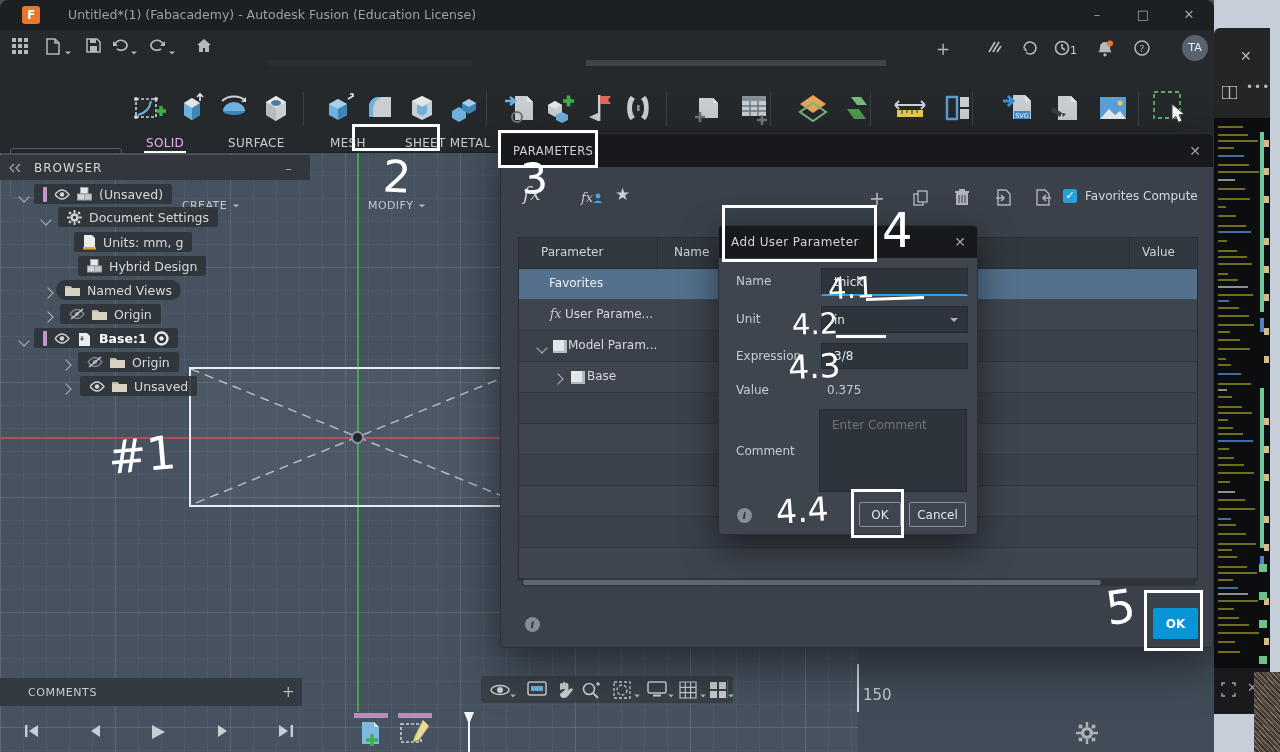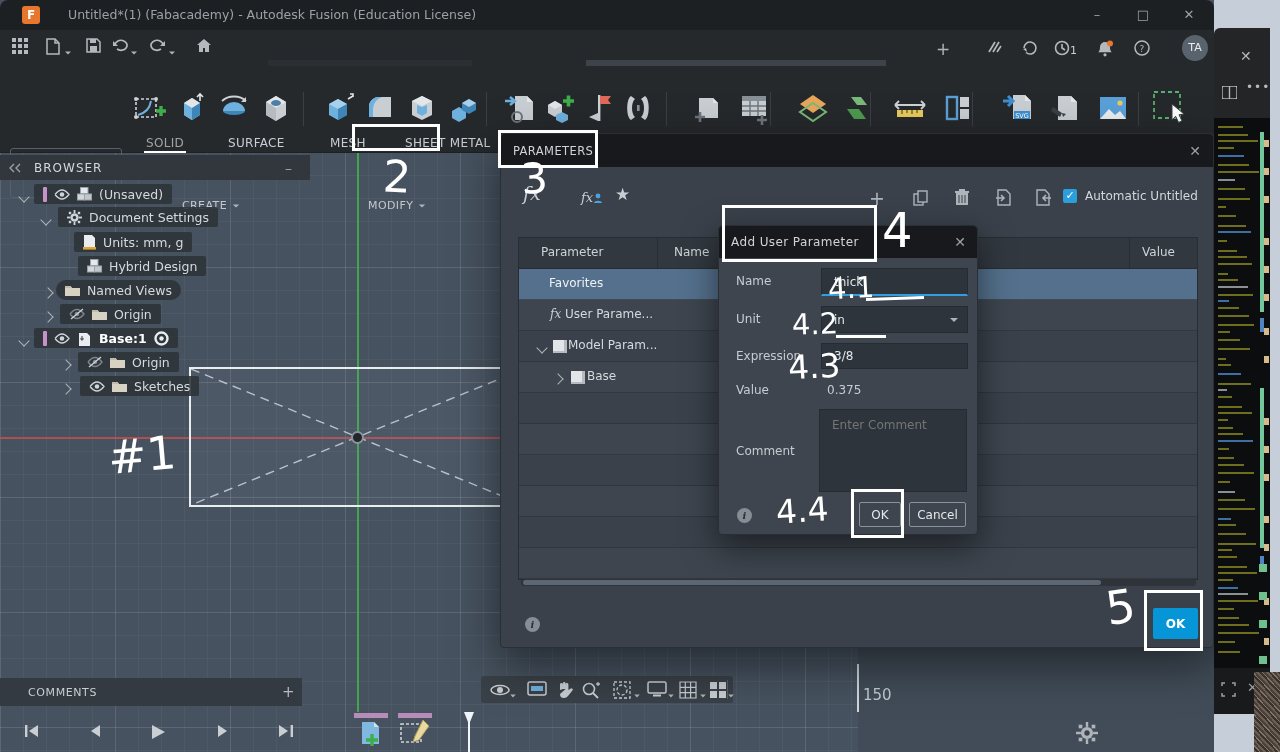--- a/index.html
+++ b/index.html
@@ -19,21 +19,21 @@
   .tab-inactive{background:#2b2f33;}
   .tab-active{background:#3c434b;}
   .doc-cube{width:13px;height:13px;background:#e8762d;clip-path:polygon(50% 0,100% 25%,100% 75%,50% 100%,0 75%,0 25%);}
   .tab-label{font-size:12.5px;color:#c3c8cd;margin:0 8px;white-space:nowrap;}
   .tab-x{color:#8d939a;font-size:12px;}
   .avatar{width:26px;height:26px;border-radius:50%;background:#59636d;color:#e8ecef;
     font-size:11px;text-align:center;line-height:26px;}
   
   .ribbon{left:0;top:66px;width:1214px;height:86px;background:#26292c;border-bottom:1px solid #1e2124;}
   .rtab{top:70px;font-size:12px;color:#c9ced3;letter-spacing:.3px;white-space:nowrap;}
-  .rtab.active{color:#a3a3a3;}
+  .rtab.active{color:#f0abfc;}
   .design-btn{left:10px;top:82px;width:110px;height:48px;border:1px solid #585f66;border-radius:3px;
     color:#dde1e4;font-size:12.5px;display:flex;align-items:center;justify-content:center;gap:7px;}
   .tool{top:88px;width:40px;height:40px;display:flex;align-items:center;justify-content:center;}
   .rsep{top:92px;width:1px;height:34px;background:#3b4045;}
   .glabel{top:133px;font-size:11px;color:#c3c8cd;letter-spacing:.4px;}
   .caret-dn{display:inline-block;width:0;height:0;border-left:4px solid transparent;
     border-right:4px solid transparent;border-top:4px solid #aeb3b8;}
   
   .canvas-grid{left:0;top:152px;width:858px;height:600px;
     background-image:
@@ -326,21 +326,21 @@
         </svg>
     </div>
     <div class="abs" style="left:534px;top:55px;">
       <svg width="17" height="17">
           <path d="M2 1h8l4 4v11H2z" fill="none" stroke="#aeb4ba" stroke-width="1.4"></path>
           <path d="M16 9H8M11 6L8 9l3 3" stroke="#aeb4ba" stroke-width="1.6" fill="none"></path>
         </svg>
     </div>
     <div class="abs f" style="left:562px;top:55px;gap:8px;">
       <span class="checkbox">✓</span>
-      <span style="font-size:12px;color:#d3d7db;">Automatic Untitled</span>
+      <span style="font-size:12px;color:#d3d7db;">Favorites Compute</span>
     </div>
     <div class="abs ptbl" id="param-table">
       <div class="ptbl-hd">
         <span class="col-hd" style="left:22px;">Parameter</span>
         <span class="col-hd" style="left:155px;">Name</span>
         <span class="col-hd" style="left:623px;">Value</span>
         <div class="col-div" style="left:138px;height:30px;"></div>
         <div class="col-div" style="left:610px;height:30px;"></div>
       </div>
       <div id="param-rows">
@@ -914,21 +914,21 @@
           <path d="M1 5.5Q8-3.5 15 5.5Q8 14.5 1 5.5" fill="none" stroke="#cfd4d8" stroke-width="1.3"></path>
           <circle cx="8" cy="5.5" r="2.3" fill="#cfd4d8"></circle>
         </svg>
       </span>
       <span>
         <svg width="15" height="12" viewBox="0 0 15 12">
           <path d="M0 2h5.5L7 4h8v8H0z" fill="#d8d2c2"></path>
           <path d="M0 2h5.5L7 4H0z" fill="#c2bba7"></path>
         </svg>
       </span>
-      <span class="brow-label">Sketches</span>
+      <span class="brow-label">Unsaved</span>
     </div>
     <div class="abs" style="left: 24px; top: 724px;">
       <svg width="16" height="14" viewBox="0 0 16 14">
         <rect x="1" y="1" width="2.4" height="12" fill="#c9ced3"></rect>
         <path d="M14 1L5 7l9 6z" fill="#c9ced3"></path>
       </svg>
     </div>
     <div class="abs" style="left: 88px; top: 724px;">
       <svg width="14" height="14" viewBox="0 0 14 14">
         <path d="M12 1L3 7l9 6z" fill="#c9ced3"></path>

